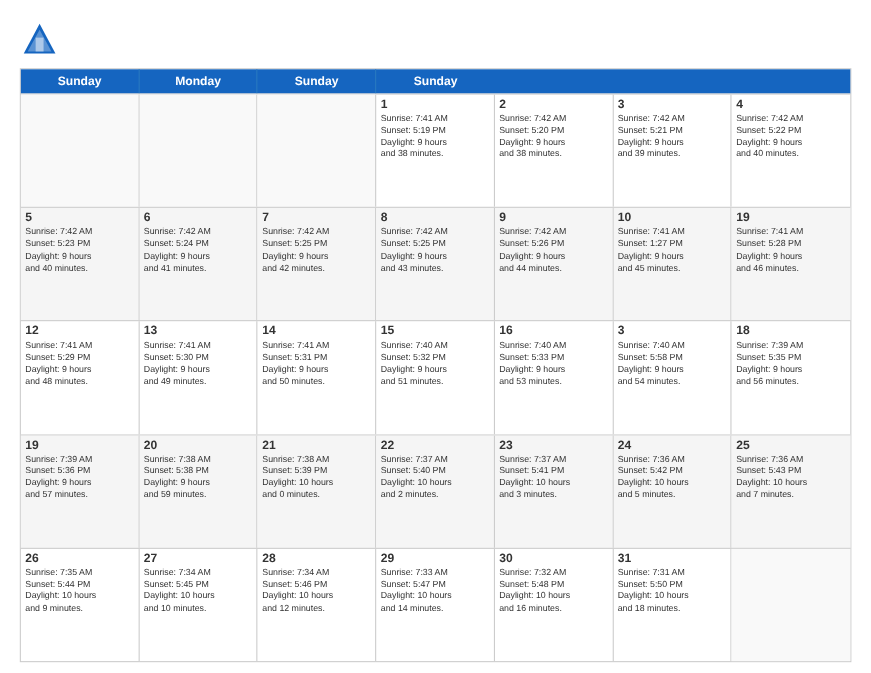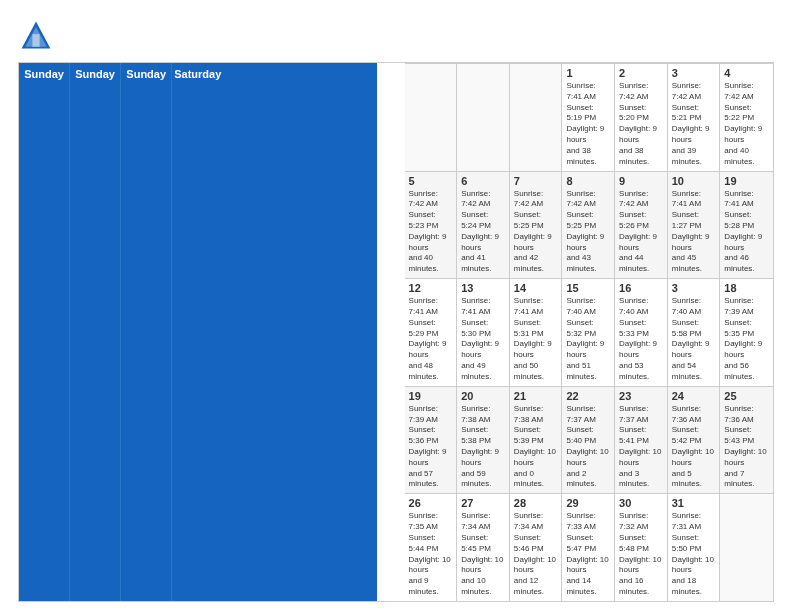--- a/index.html
+++ b/index.html
@@ -56,23 +56,22 @@
       color: #333;
       line-height: 1.1;
     }
     .subtitle {
       font-size: 14px;
       color: #555;
     }
     .calendar {
       flex: 1;
       display: flex;
-      flex-direction: row;
+      flex-direction: column;
       border: 1px solid #ccc;
-      gap: 28px;
     }
     .cal-header {
       display: grid;
       grid-template-columns: repeat(7, 1fr);
       background: #1565c0;
     }
     .cal-header-cell {
       color: #fff;
       font-size: 11px;
       font-weight: bold;
@@ -139,23 +138,23 @@
     </div>
     <div class="title-block">
       <div class="main-title"></div>
       <div class="subtitle"></div>
     </div>
   </div>
 
   <div class="calendar">
     <div class="cal-header">
     <div class="cal-header-cell">Sunday</div>
+        <div class="cal-header-cell">Monday</div>
         <div class="cal-header-cell">Sunday</div>
         <div class="cal-header-cell">Sunday</div>
-        <div class="cal-header-cell">Saturday</div>
       </div>
     <div class="cal-body">
     <div class="cal-row">
           <div class="cal-cell empty"></div>
           <div class="cal-cell empty"></div>
           <div class="cal-cell empty"></div>
           <div class="cal-cell">
             <div class="day-num">1</div>
             <div class="cell-text">Sunrise: 7:41 AM</div>
             <div class="cell-text">Sunset: 5:19 PM</div>

